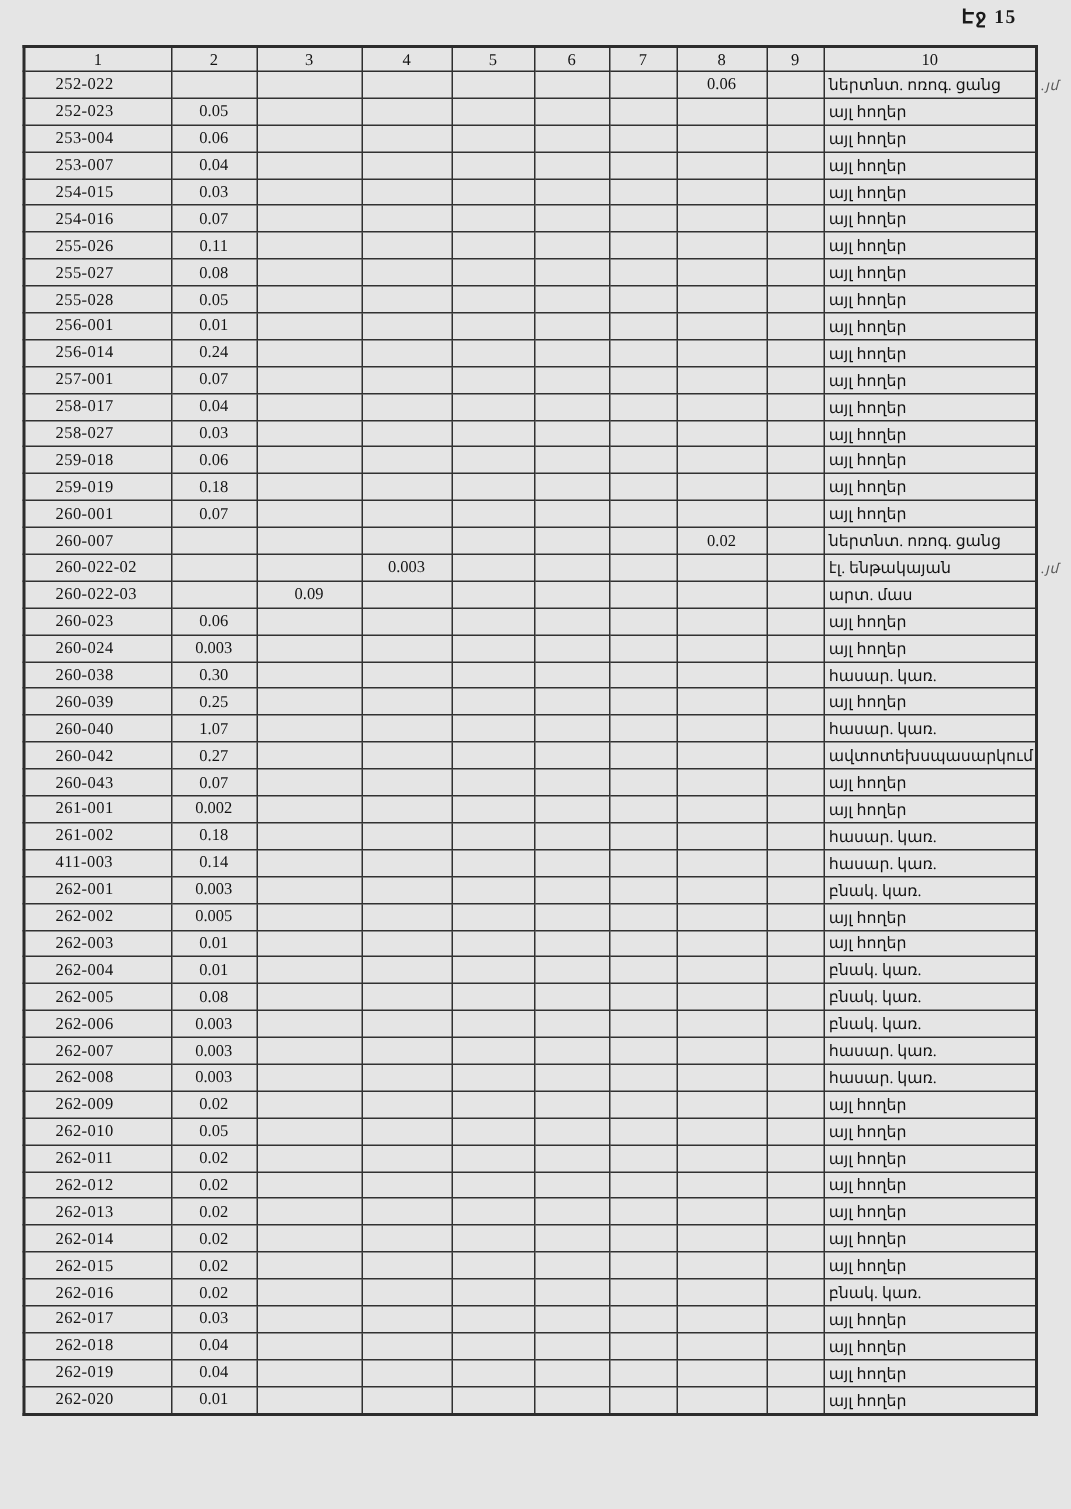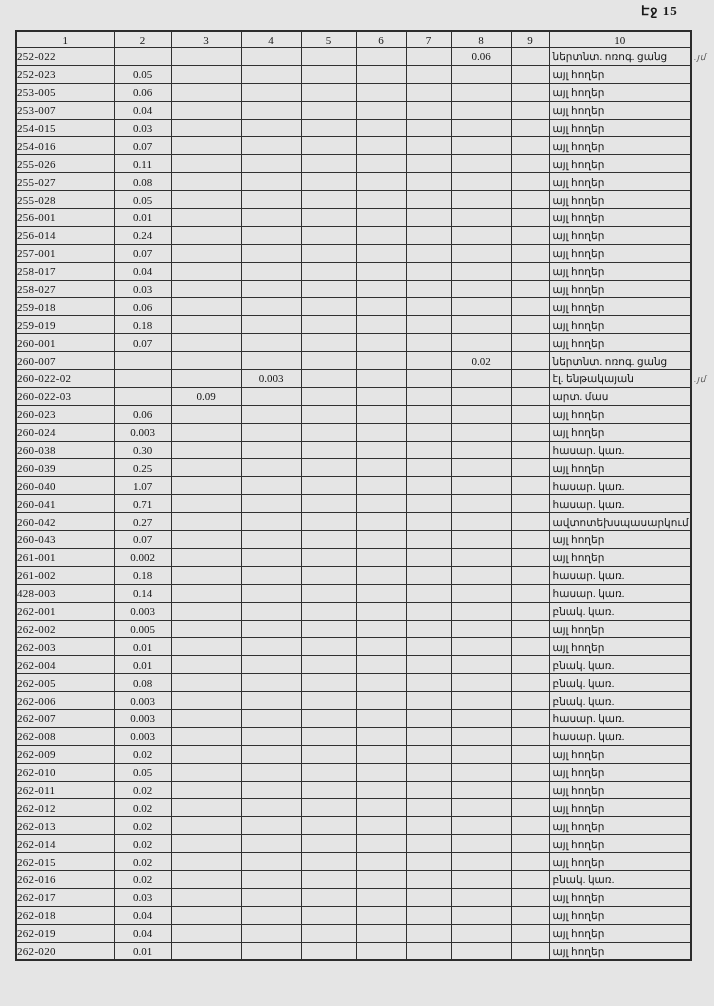--- a/index.html
+++ b/index.html
@@ -47,21 +47,21 @@
     border: 1px solid #313131;
     height: 16.9px;
     font-size: 11px;
     padding: 0;
     white-space: nowrap;
     overflow: hidden;
     color: #131313;
   }
   .data-table td.c-code {
     text-align: left;
-    padding-left: 0;
+    padding-left: 20px;
     letter-spacing: 0.3px;
   }
   .data-table td.c-num {
     text-align: center;
   }
   .data-table td.c-use {
     text-align: left;
     padding-left: 3px;
     font-size: 10.5px;
     margin-top: 20px;
@@ -138,21 +138,21 @@
           <td class="c-num"></td>
           <td class="c-num"></td>
           <td class="c-num"></td>
           <td class="c-num"></td>
           <td class="c-num"></td>
           <td class="c-num"></td>
           <td class="c-num"></td>
           <td class="c-use">այլ հողեր</td>
         </tr>
         <tr>
-          <td class="c-code">253-005</td>
+          <td class="c-code">253-004</td>
           <td class="c-num">0.06</td>
           <td class="c-num"></td>
           <td class="c-num"></td>
           <td class="c-num"></td>
           <td class="c-num"></td>
           <td class="c-num"></td>
           <td class="c-num"></td>
           <td class="c-num"></td>
           <td class="c-use">այլ հողեր</td>
         </tr>
@@ -414,32 +414,20 @@
           <td class="c-num"></td>
           <td class="c-num"></td>
           <td class="c-num"></td>
           <td class="c-num"></td>
           <td class="c-num"></td>
           <td class="c-num"></td>
           <td class="c-num"></td>
           <td class="c-use">հասար. կառ.</td>
         </tr>
         <tr>
-          <td class="c-code">260-041</td>
-          <td class="c-num">0.71</td>
-          <td class="c-num"></td>
-          <td class="c-num"></td>
-          <td class="c-num"></td>
-          <td class="c-num"></td>
-          <td class="c-num"></td>
-          <td class="c-num"></td>
-          <td class="c-num"></td>
-          <td class="c-use">հասար. կառ.</td>
-        </tr>
-        <tr>
           <td class="c-code">260-042</td>
           <td class="c-num">0.27</td>
           <td class="c-num"></td>
           <td class="c-num"></td>
           <td class="c-num"></td>
           <td class="c-num"></td>
           <td class="c-num"></td>
           <td class="c-num"></td>
           <td class="c-num"></td>
           <td class="c-use">ավտոտեխսպասարկում</td>
@@ -474,21 +462,21 @@
           <td class="c-num"></td>
           <td class="c-num"></td>
           <td class="c-num"></td>
           <td class="c-num"></td>
           <td class="c-num"></td>
           <td class="c-num"></td>
           <td class="c-num"></td>
           <td class="c-use">հասար. կառ.</td>
         </tr>
         <tr>
-          <td class="c-code">428-003</td>
+          <td class="c-code">411-003</td>
           <td class="c-num">0.14</td>
           <td class="c-num"></td>
           <td class="c-num"></td>
           <td class="c-num"></td>
           <td class="c-num"></td>
           <td class="c-num"></td>
           <td class="c-num"></td>
           <td class="c-num"></td>
           <td class="c-use">հասար. կառ.</td>
         </tr>

